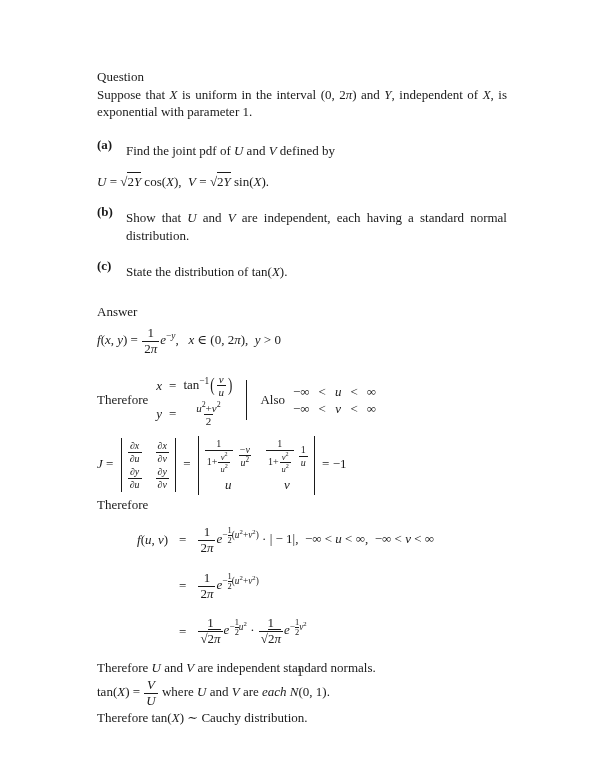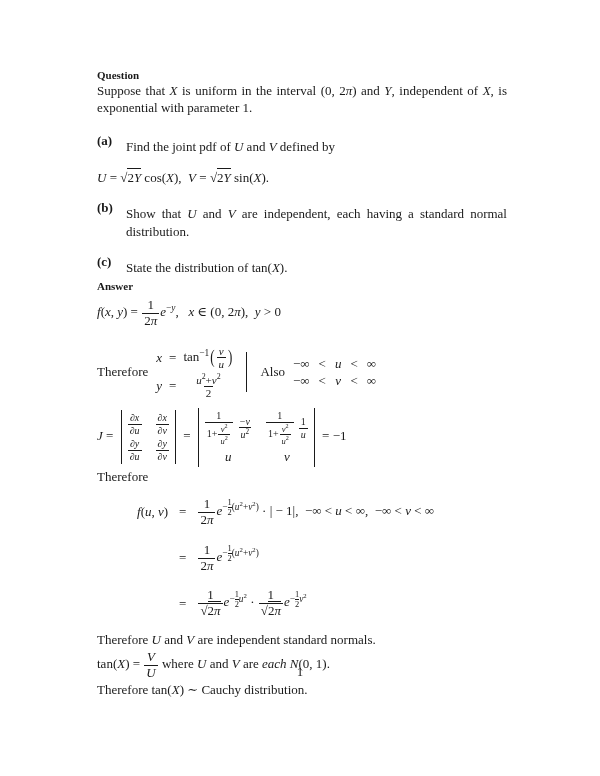--- a/index.html
+++ b/index.html
@@ -1,22 +1,22 @@
 <!DOCTYPE html>
 <html><head>
 <meta charset="utf-8">
 <style>
   html,body{margin:0;padding:0;background:#ffffff;}
   .page{
     position:relative;width:600px;height:776px;background:#ffffff;overflow:hidden;
     font-family:"Liberation Serif","DejaVu Serif",serif;font-size:13px;color:#1a1a1a;
   }
   .content{position:absolute;left:97px;top:69px;width:410px;}
-  .heading{font-weight:bold;font-size:11px;}
-  .heading.answer{margin-top:4px;}
+  .heading{font-weight:normal;font-size:13px;}
+  .heading.answer{margin-top:24px;}
   .para{margin:1px 0 16px;text-align:justify;line-height:1.32;}
   .item{display:flex;margin-top:13px;line-height:1.32;}
   .ilabel{font-weight:bold;width:29px;flex:none;}
   .itext{flex:1;text-align:justify;margin-top:6px;}
   .displayeq{text-align:left;margin:15px 0 3px;}
   i{font-style:italic;}
   sup{font-size:0.72em;}
   
   .fr{display:inline-flex;flex-direction:column;align-items:center;vertical-align:middle;line-height:1.15;text-align:center;margin:0 1px;}
   .fr>.nu{display:block;padding:0 2px;}

